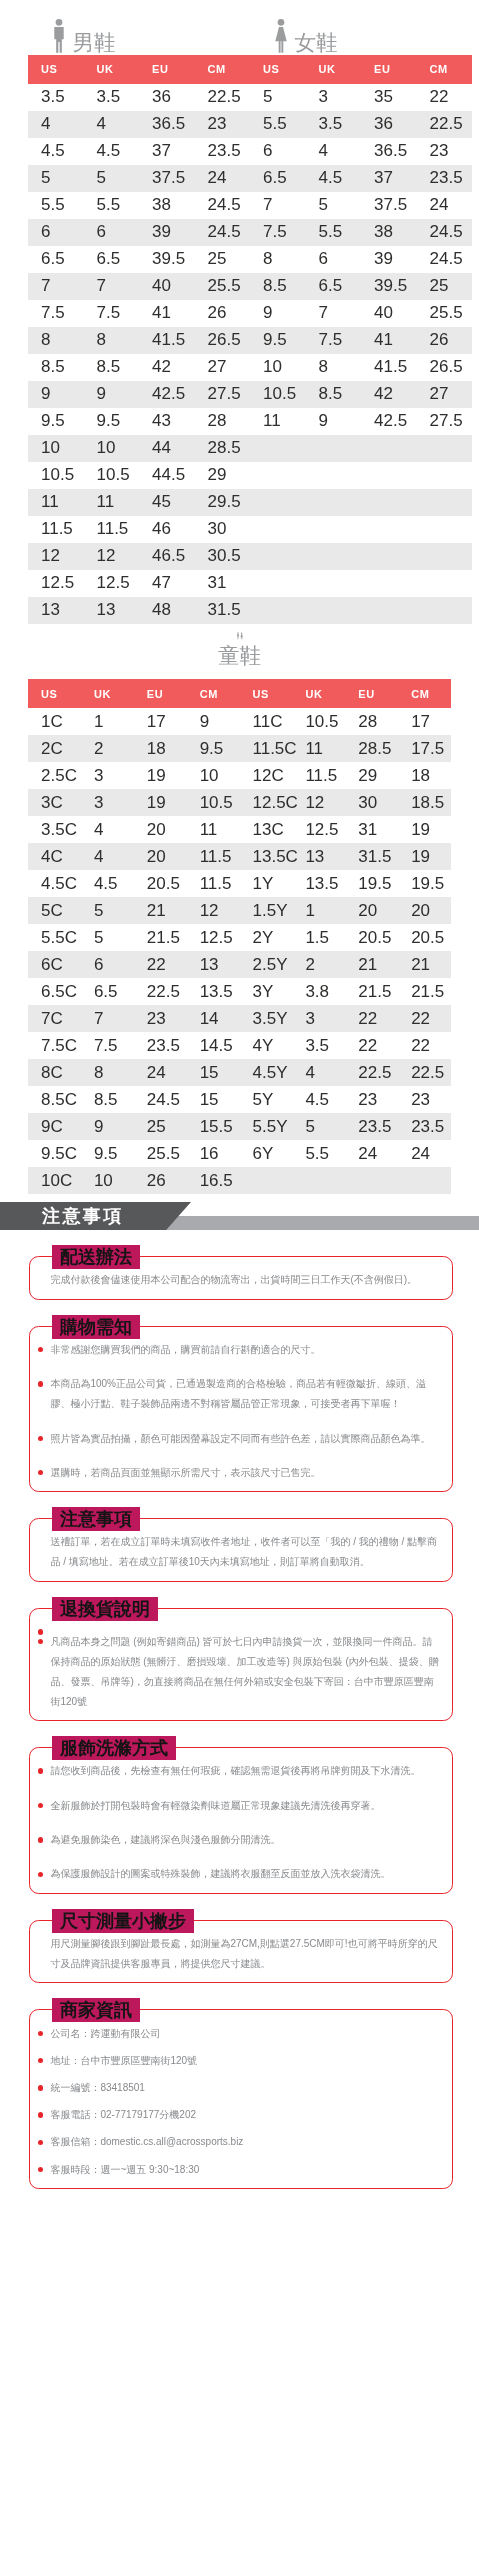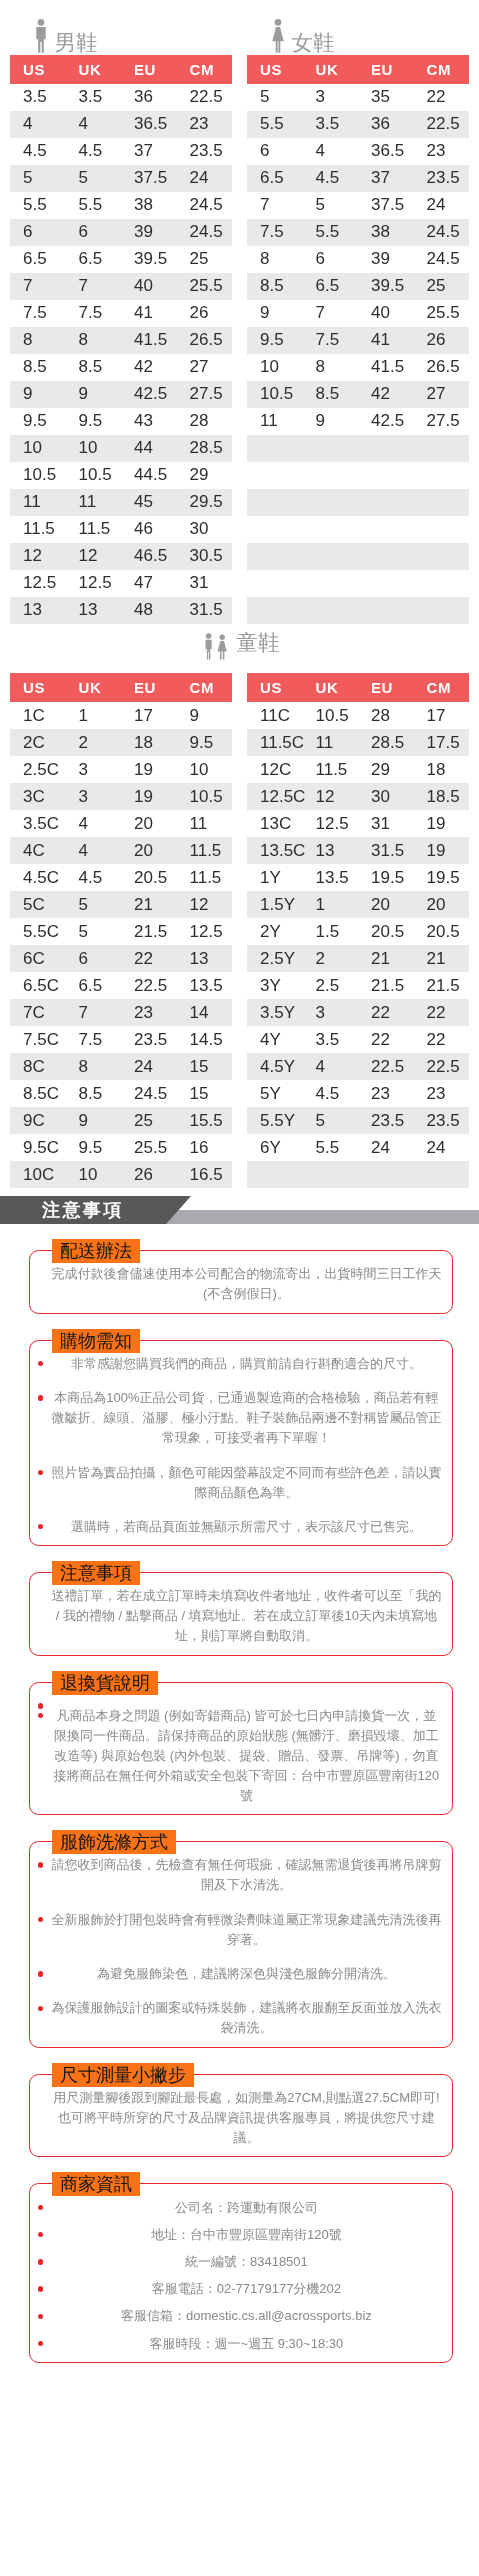--- a/index.html
+++ b/index.html
@@ -1,47 +1,47 @@
 <!DOCTYPE html>
 <html style="--header-red: #f15b5b; --border-red: #e8252b; --banner-dark: #57585a; --banner-light: #a8aaad; --row-gray: #e9e9e9; --label-gray: #9a9c9e; --body-text: #87898c; --cell-text: #2f2e2d;font-size:9.6px"><head>
 <meta charset="utf-8">
 <style>
   html,body{margin:0;padding:0;background:#ffffff;}
   body{font-family:"Liberation Sans","DejaVu Sans",sans-serif;}
   .page{width:479px;height:2576px;overflow:hidden;background:#fff;position:relative;}
 
   
-  .tables-row{display:flex;justify-content:space-between;padding:0 10px;}
+  .tables-row{display:flex;justify-content:space-between;padding:0 28px;}
   .tcol{width:222px;}
   .tlabel{display:flex;align-items:flex-end;gap:4.8px;height:38px;margin:15.6px 0 1.2px 21.6px;}
   .tlabel svg{display:block;}
   .tlabel-text{font-size:21.6px;color:var(--label-gray);line-height:1;}
-  .kids-header{display:flex;justify-content:center;align-items:flex-start;gap:4.8px;height:34px;margin-top:8.4px;margin-bottom:7px;}
+  .kids-header{display:flex;justify-content:center;align-items:center;gap:4.8px;height:34px;margin-top:8.4px;margin-bottom:13px;flex-direction:column;}
 
   .stable{width:222px;}
   .t-head{display:flex;background:var(--header-red);height:29px;align-items:center;}
-  .t-hcell{width:25%;box-sizing:border-box;padding-left:13px;color:#fff;font-weight:bold;font-size:15px;letter-spacing:0.6px;}
+  .t-hcell{width:25%;box-sizing:border-box;padding-left:13px;color:#fff;font-weight:bold;font-size:11px;letter-spacing:0.6px;}
   .t-row{display:flex;height:27px;align-items:center;}
   .t-row.alt{background:var(--row-gray);}
   .t-cell{width:25%;box-sizing:border-box;padding-left:13px;font-size:17px;color:var(--cell-text);}
 
   
   .banner{position:relative;height:28px;margin-top:7.8px;}
   .banner-light{position:absolute;left:153px;right:0;bottom:0;height:14.4px;background:var(--banner-light);}
   .banner-dark{position:absolute;left:0;top:0;width:191px;height:28px;background:var(--banner-dark);
     clip-path:polygon(0 0,100% 0,87% 100%,0 100%);
     color:#fff;font-size:18px;font-weight:bold;letter-spacing:2.4px;
     display:flex;align-items:center;padding-left:42px;box-sizing:border-box;}
 
   
   .nbox{position:relative;border:1.8px solid var(--border-red);border-radius:9.6px;
     margin:26px 26px 0 29px;padding:8.4px 9.6px 8.4px 20.4px;}
-  .nbox-title{position:absolute;top:-12px;left:21.6px;background:#f97316;padding:0 8.4px;
-    font-size:18px;font-weight:normal;color:#141414;white-space:nowrap;}
-  .nitem{position:relative;font-size:13px;line-height:20px;color:var(--body-text);margin-top:14.4px;text-align:center;}
+  .nbox-title{position:absolute;top:-12px;left:21.6px;background:#be185d;padding:0 8.4px;
+    font-size:18px;font-weight:bold;color:#141414;white-space:nowrap;}
+  .nitem{position:relative;font-size:10px;line-height:20px;color:var(--body-text);margin-top:14.4px;}
   .nitem:nth-child(2){margin-top:4.8px;}
   .nbox.compact .nitem{margin-top:7.2px;}
   .nbox.compact .nitem:nth-child(2){margin-top:4.8px;}
   .dot{position:absolute;left:-12.6px;top:7.2px;width:5.4px;height:5.4px;border-radius:50%;background:var(--border-red);}
   .icon-gray{fill:var(--label-gray);}
 </style>
 </head>
 <body>
 
 <div class="page">
@@ -511,21 +511,21 @@
           <div class="t-cell">20.5</div>
         </div>
         <div class="t-row alt">
           <div class="t-cell">2.5Y</div>
           <div class="t-cell">2</div>
           <div class="t-cell">21</div>
           <div class="t-cell">21</div>
         </div>
         <div class="t-row">
           <div class="t-cell">3Y</div>
-          <div class="t-cell">2.5</div>
+          <div class="t-cell">3.8</div>
           <div class="t-cell">21.5</div>
           <div class="t-cell">21.5</div>
         </div>
         <div class="t-row alt">
           <div class="t-cell">3.5Y</div>
           <div class="t-cell">3</div>
           <div class="t-cell">22</div>
           <div class="t-cell">22</div>
         </div>
         <div class="t-row">

